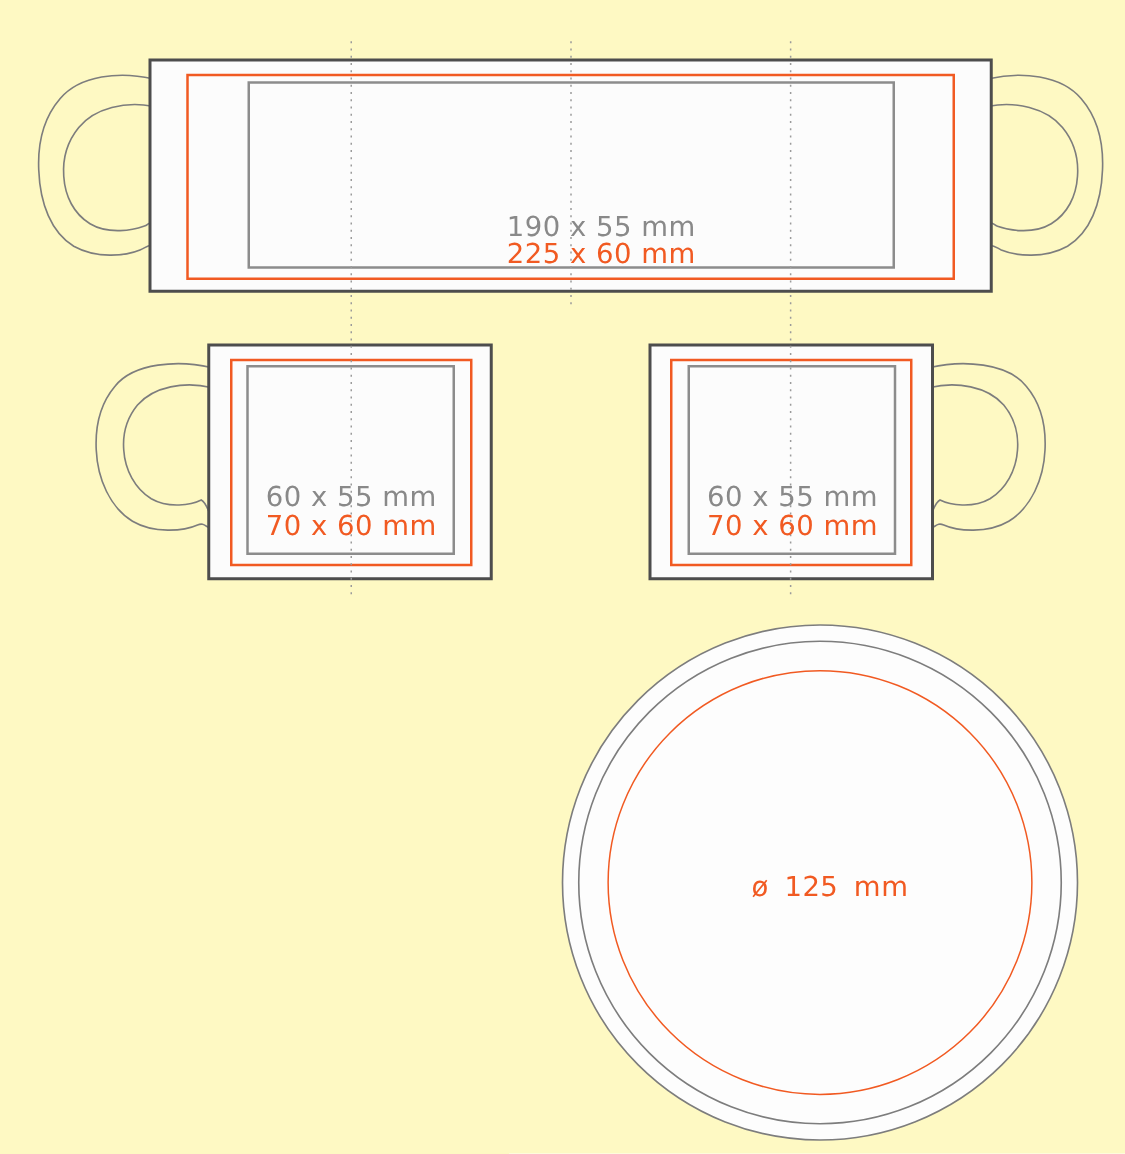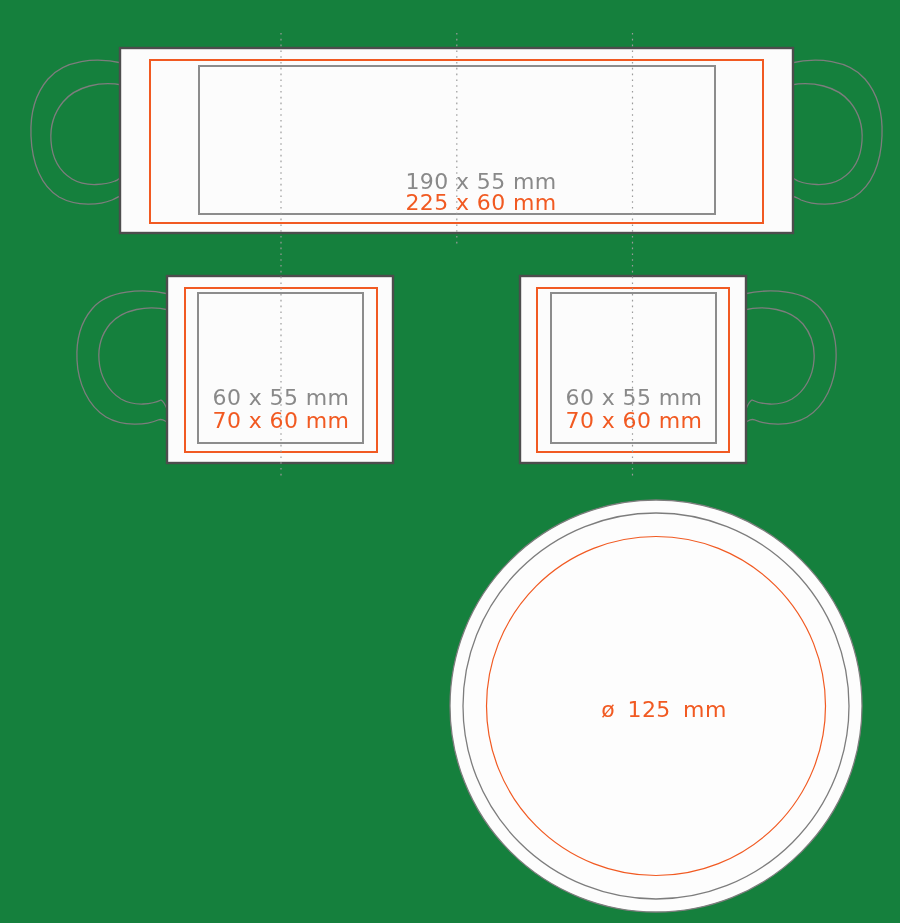--- a/index.html
+++ b/index.html
@@ -1,16 +1,16 @@
 <!DOCTYPE html>
 <html><head>
 <meta charset="utf-8">
 <style>
   html, body { margin: 0; padding: 0; background: #ffffff; }
-  .stage { position: relative; width: 900px; height: 923px; background: #15803d; overflow: hidden; }
+  .stage { position: relative; width: 900px; height: 923px; background: #fef9c3; overflow: hidden; }
   svg { display: block; }
   .lbl {
     font-family: "DejaVu Sans", "Liberation Sans", sans-serif;
     font-size: 22px;
     letter-spacing: 0.4px;
   }
   .lbl-base {
     font-family: "DejaVu Sans", "Liberation Sans", sans-serif;
     font-size: 22px;
     word-spacing: 5px;

